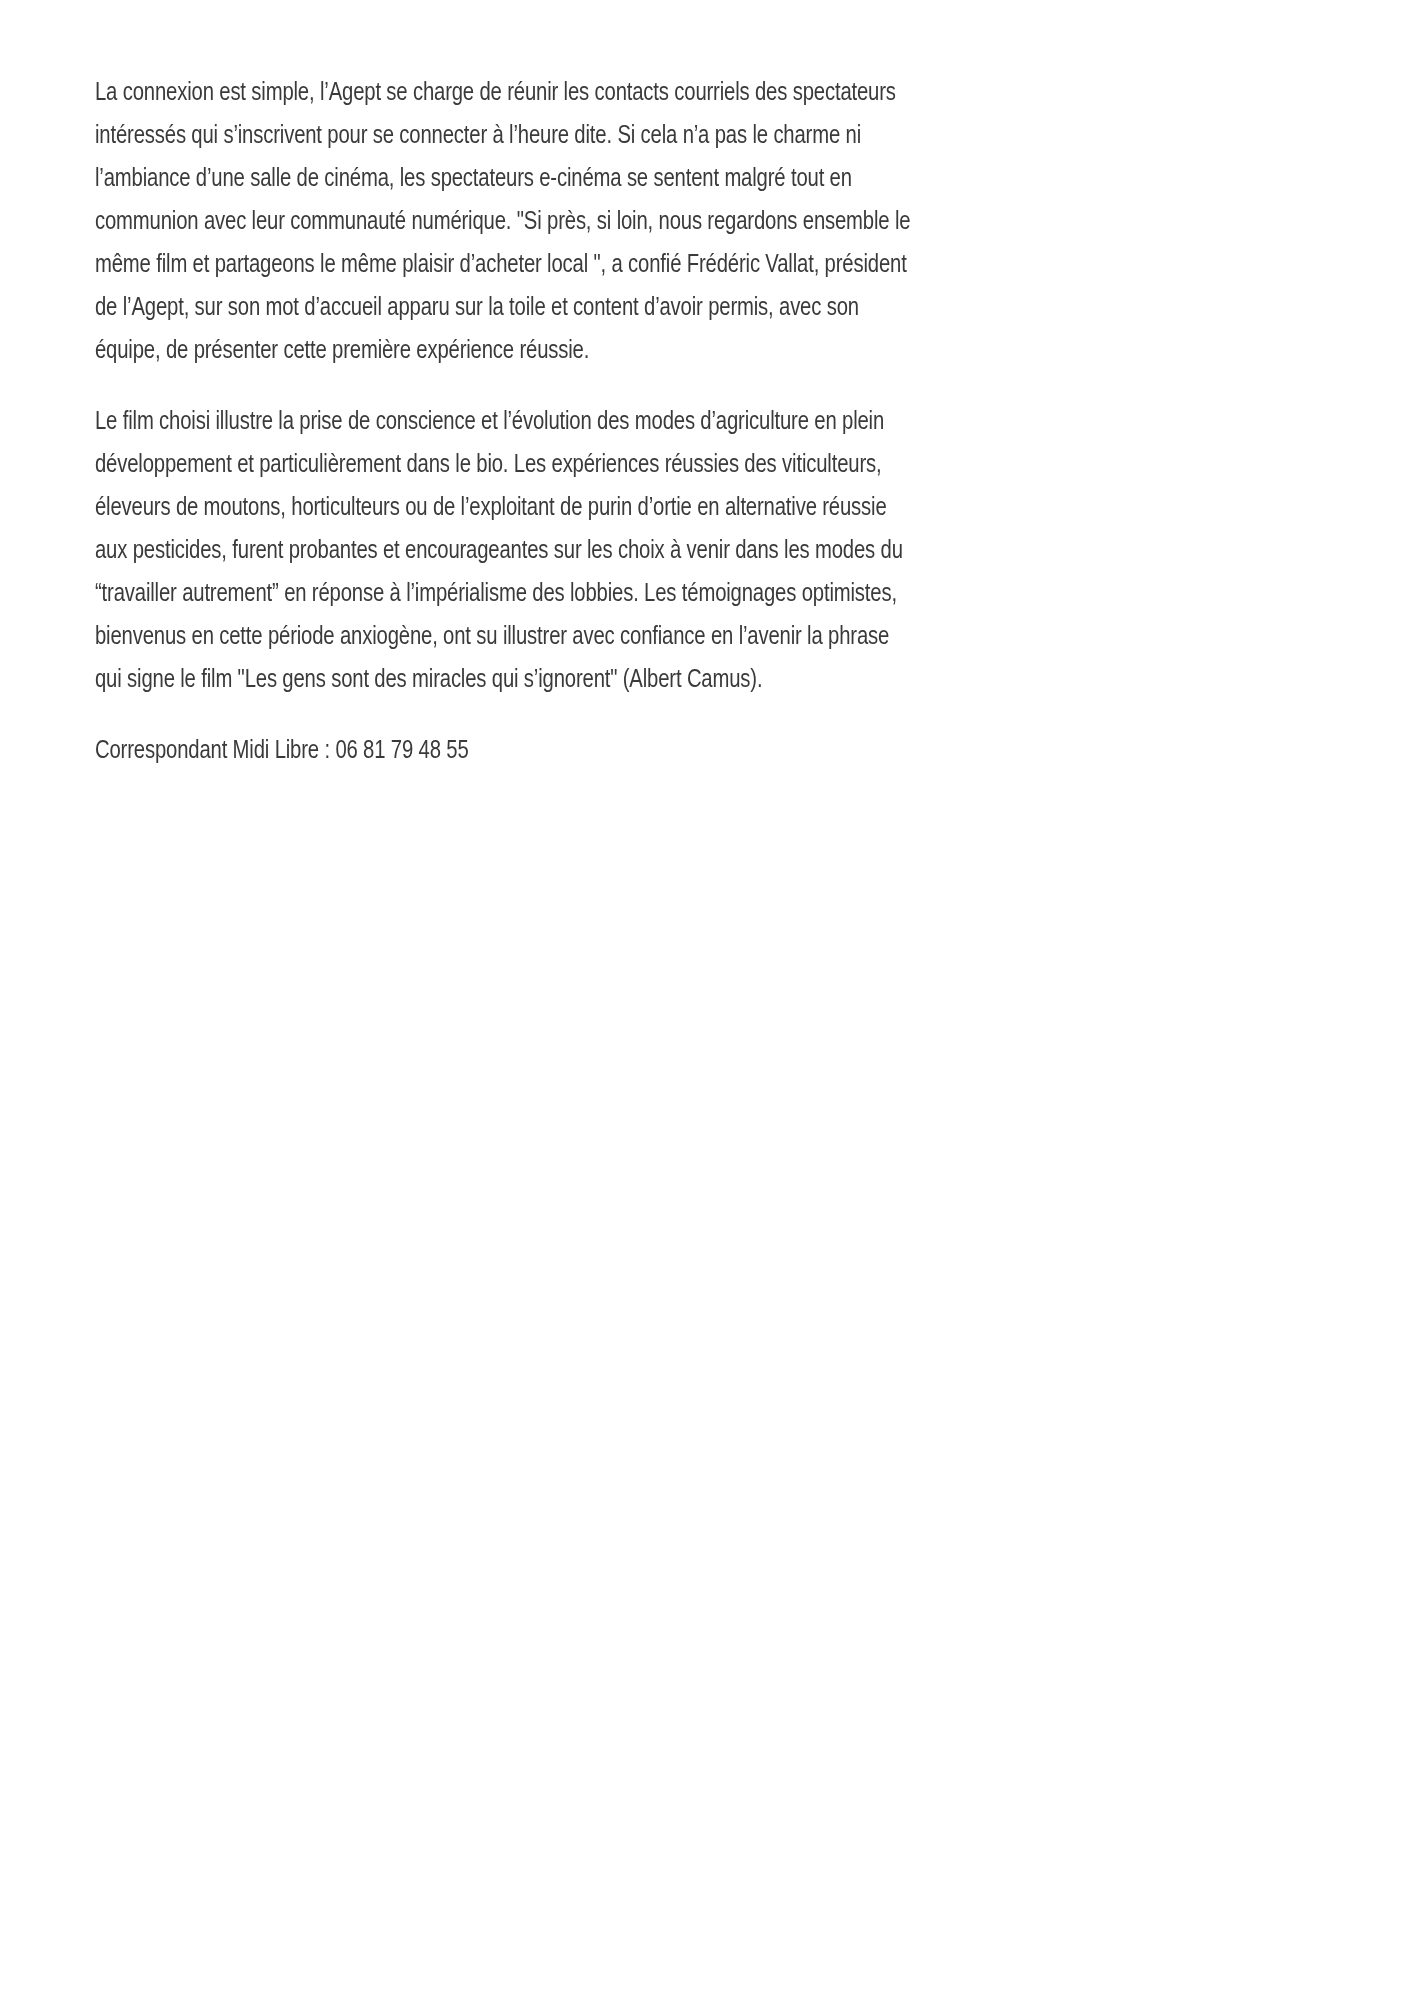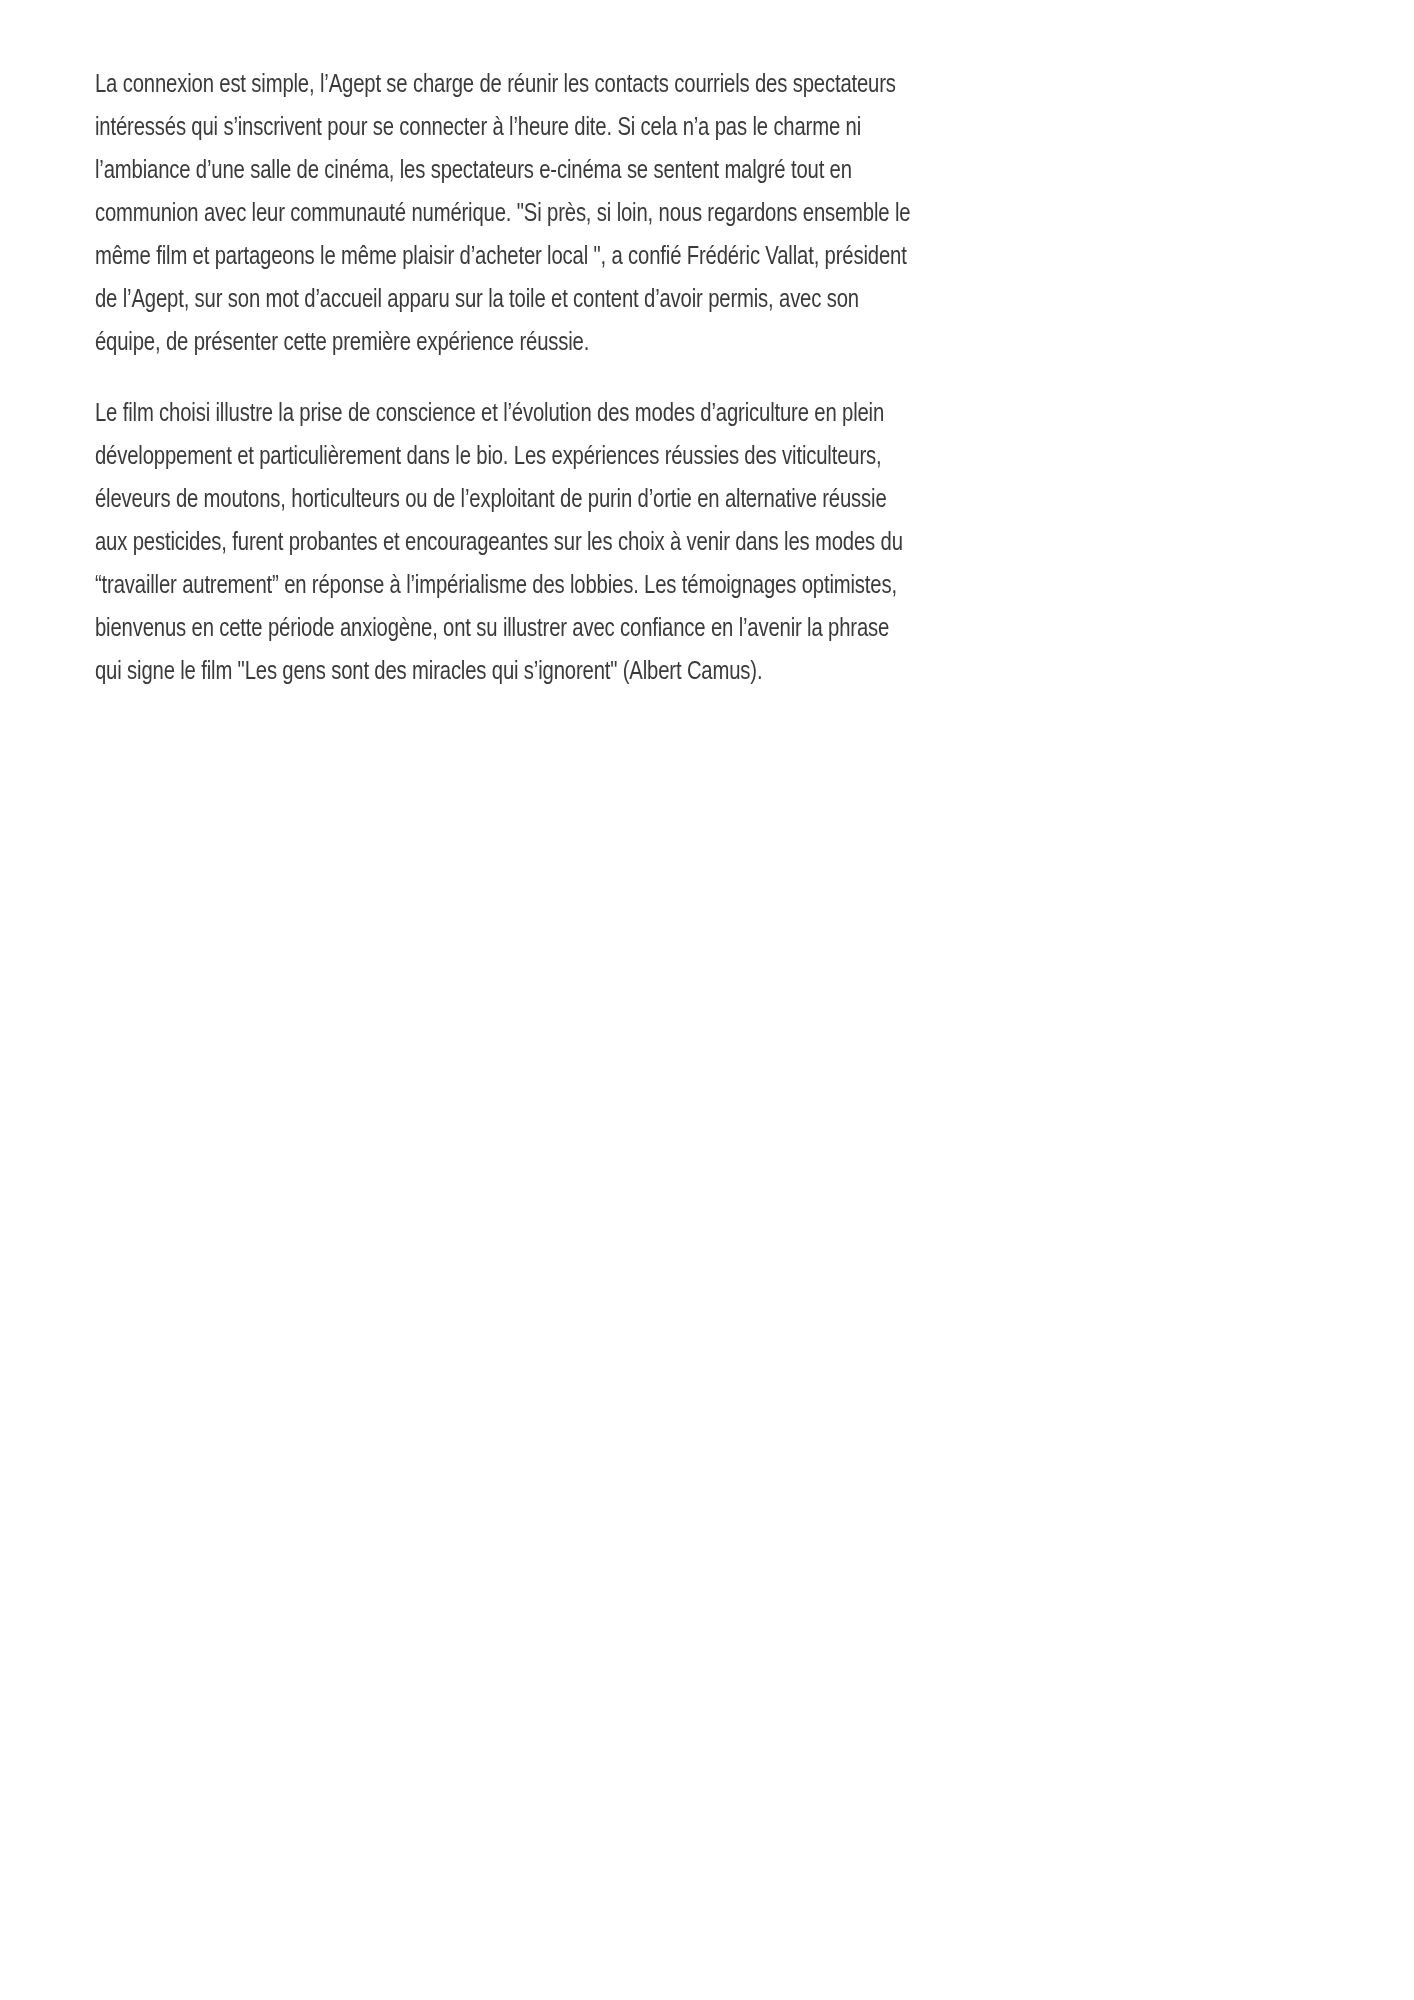--- a/index.html
+++ b/index.html
@@ -11,21 +11,21 @@
     width: 1414px;
     height: 2000px;
     overflow: hidden;
     font-family: "Liberation Sans", sans-serif;
   }
   .article {
     padding: 62px 40px 0 95px;
     color: #3a3a3a;
   }
   .para {
-    margin: 0 0 28px 0;
+    margin: 8px 0 28px 0;
     padding: 0;
   }
   .line {
     font-size: 26px;
     line-height: 43px;
     white-space: pre;
     letter-spacing: -0.2px;
     transform: scaleX(0.78);
     transform-origin: 0 50%;
   }
@@ -48,14 +48,17 @@
   <div class="para">
     <div class="line">Le film choisi illustre la prise de conscience et l’évolution des modes d’agriculture en plein</div>
     <div class="line">développement et particulièrement dans le bio. Les expériences réussies des viticulteurs,</div>
     <div class="line">éleveurs de moutons, horticulteurs ou de l’exploitant de purin d’ortie en alternative réussie</div>
     <div class="line">aux pesticides, furent probantes et encourageantes sur les choix à venir dans les modes du</div>
     <div class="line">“travailler autrement” en réponse à l’impérialisme des lobbies. Les témoignages optimistes,</div>
     <div class="line">bienvenus en cette période anxiogène, ont su illustrer avec confiance en l’avenir la phrase</div>
     <div class="line">qui signe le film "Les gens sont des miracles qui s’ignorent" (Albert Camus).</div>
   </div>
 
+  <div class="para">
+    <div class="line">Correspondant Midi Libre : 06 81 79 48 55</div>
+  </div>
 
 </div>
 
 </body></html>

